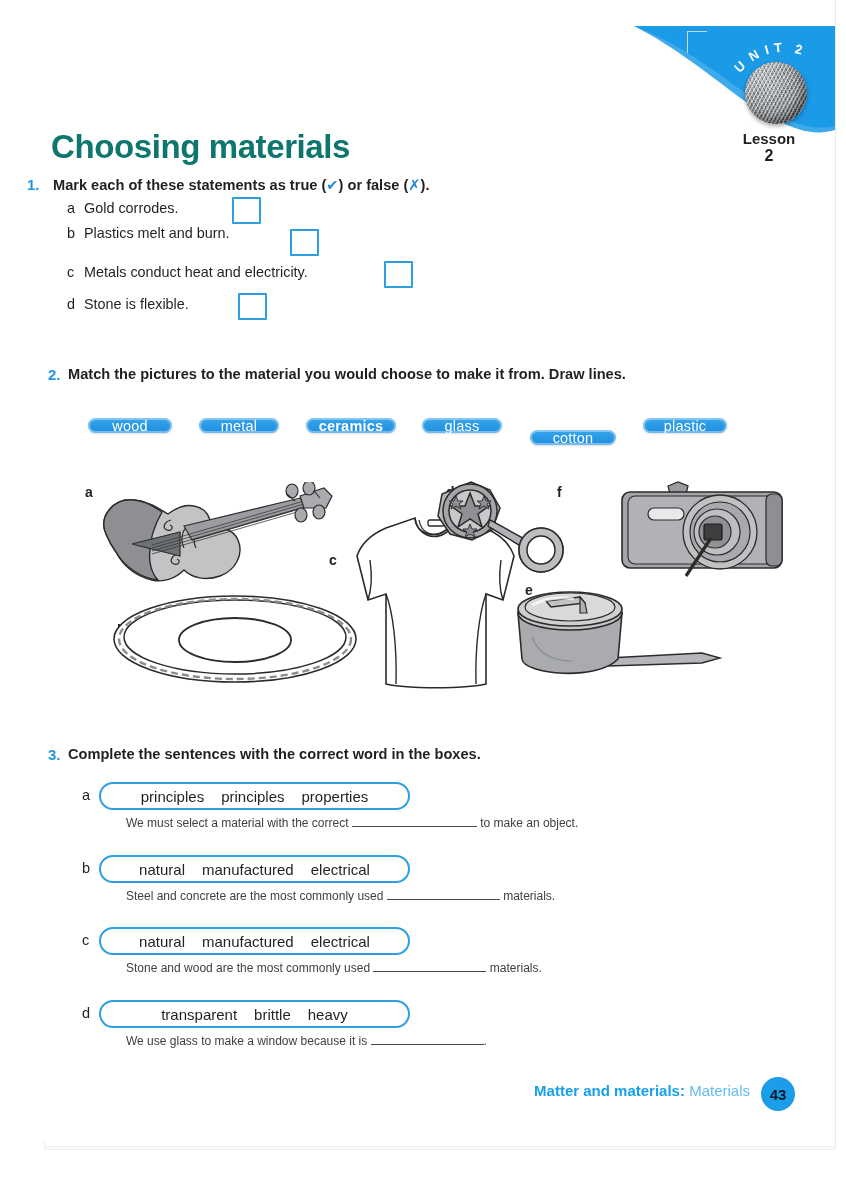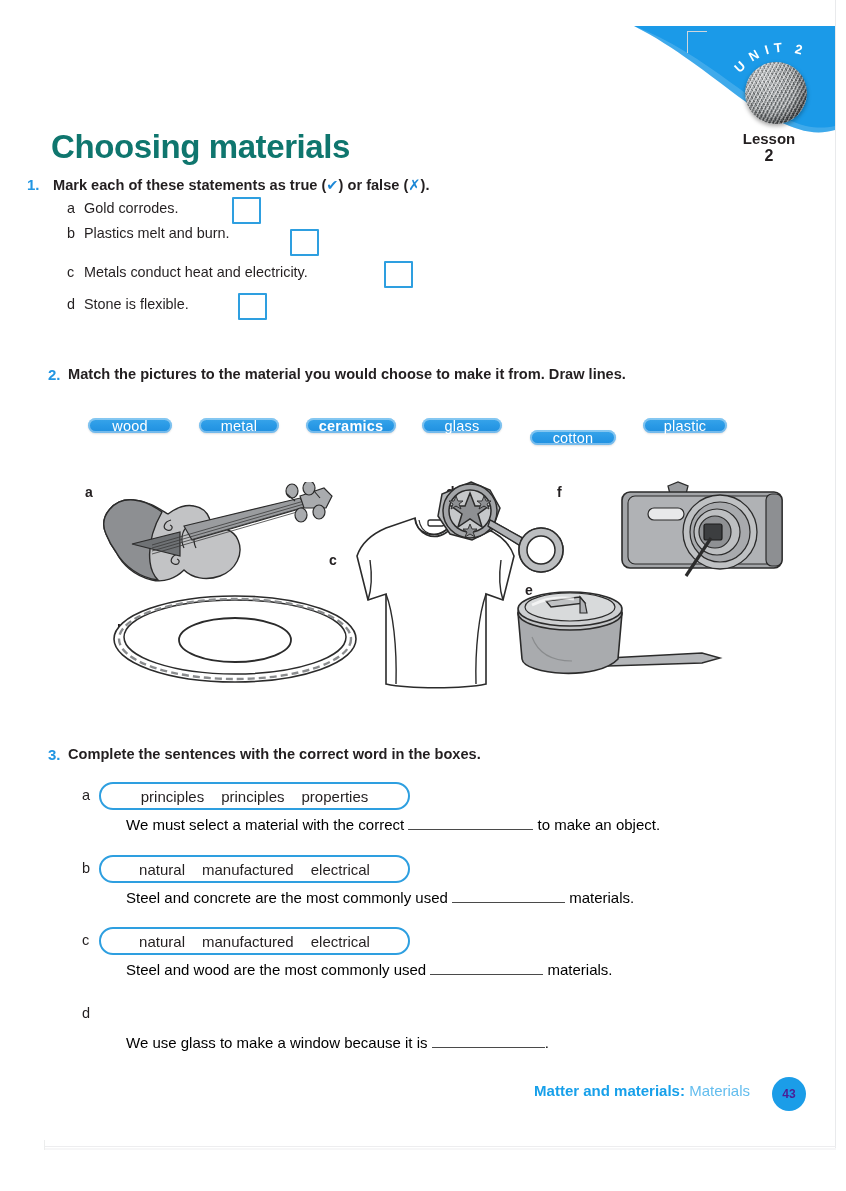--- a/index.html
+++ b/index.html
@@ -88,32 +88,32 @@
   .pic-area{position:absolute;left:60px;top:470px;width:740px;height:225px;}
   .plabel{position:absolute;font-size:14px;font-weight:bold;color:#231f20;}
 
   
   .wb{
     position:absolute;height:28px;border:2px solid #2e9fe0;border-radius:15px;background:#fff;
     display:flex;align-items:center;justify-content:center;gap:17px;
     font-size:15px;color:#231f20;padding:0 16px;box-sizing:border-box;
   }
   .wletter{position:absolute;font-size:14.5px;color:#231f20;}
-  .sent{position:absolute;font-size:15px;color:#000000;white-space:nowrap;}
+  .sent{position:absolute;font-size:12px;color:#404040;white-space:nowrap;}
   .blank{
     display:inline-block;border-bottom:1.6px solid #4a4a4a;vertical-align:baseline;
   }
 
   
   .foot{position:absolute;right:96px;top:1082px;font-size:15px;white-space:nowrap;text-align:right;}
   .foot b{color:#17a0ea;font-weight:bold;margin-top:40px;}
   .foot i{color:#63bdee;font-style:normal;}
   .pagebadge{
-    position:absolute;right:40px;top:1077px;width:34px;height:34px;border-radius:50%;
-    background:#1b9de8;color:#4c1d95;font-size:12px;font-weight:bold;
+    position:absolute;right:51px;top:1077px;width:34px;height:34px;border-radius:50%;
+    background:#1b9de8;color:#0f172a;font-size:15px;font-weight:bold;
     display:flex;align-items:center;justify-content:center;
   }
 </style>
 </head>
 <body>
 
 <div class="page">
 
   <div class="scan-edge-right"></div>
   <div class="scan-edge-bottom"></div>
@@ -320,26 +320,31 @@
     <span>materials.</span>
   </div>
 
   <div class="wletter" style="left:82px;top:932px;">c</div>
   <div class="wb" style="left:99px;top:927px;width:311px;">
     <span>natural</span>
     <span>manufactured</span>
     <span>electrical</span>
   </div>
   <div class="sent" style="left:126px;top:961px;">
-    <span>Steel and wood are the most commonly used</span>
+    <span>Stone and wood are the most commonly used</span>
     <span class="blank" style="width:113px;"></span>
     <span>materials.</span>
   </div>
 
   <div class="wletter" style="left:82px;top:1005px;">d</div>
+  <div class="wb" style="left:99px;top:1000px;width:311px;">
+    <span>transparent</span>
+    <span>brittle</span>
+    <span>heavy</span>
+  </div>
   <div class="sent" style="left:126px;top:1034px;">
     <span>We use glass to make a window because it is</span>
     <span class="blank" style="width:113px;"></span><span>.</span>
   </div>
 
   <div class="foot">
     <b>Matter and materials:</b><i> Materials</i>
   </div>
   <div class="pagebadge">43</div>
 

